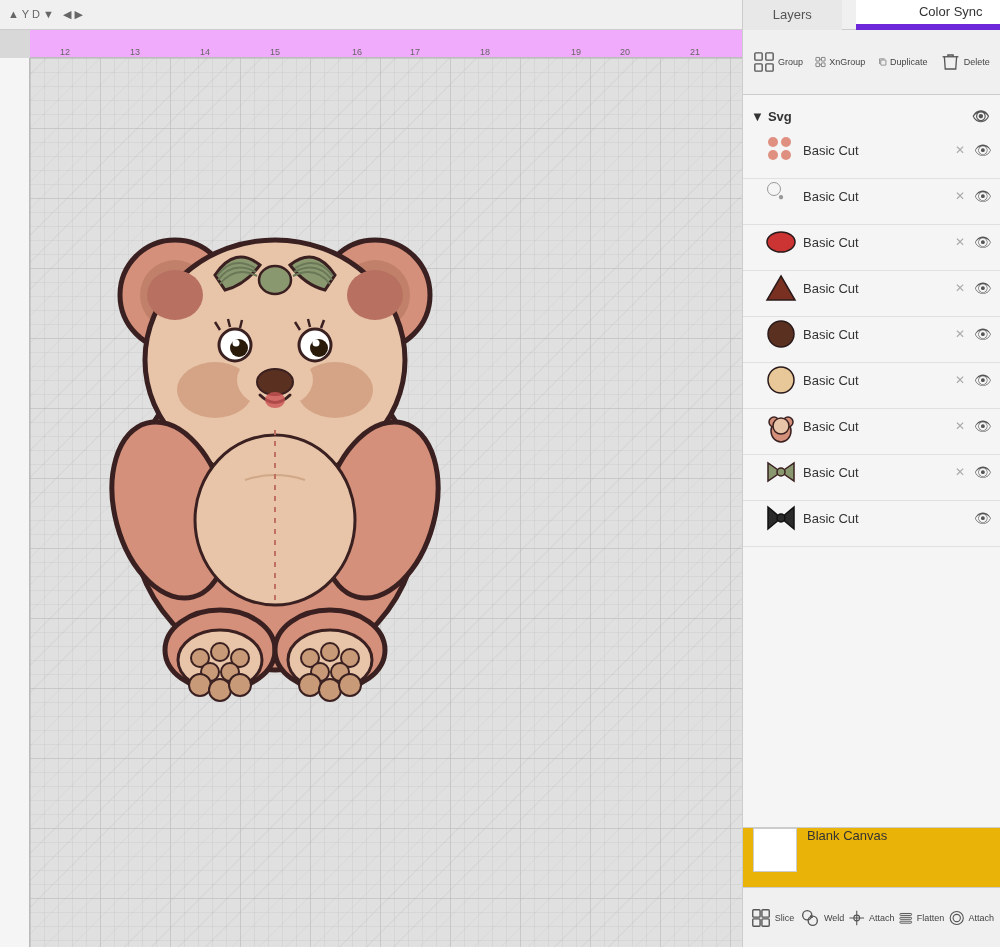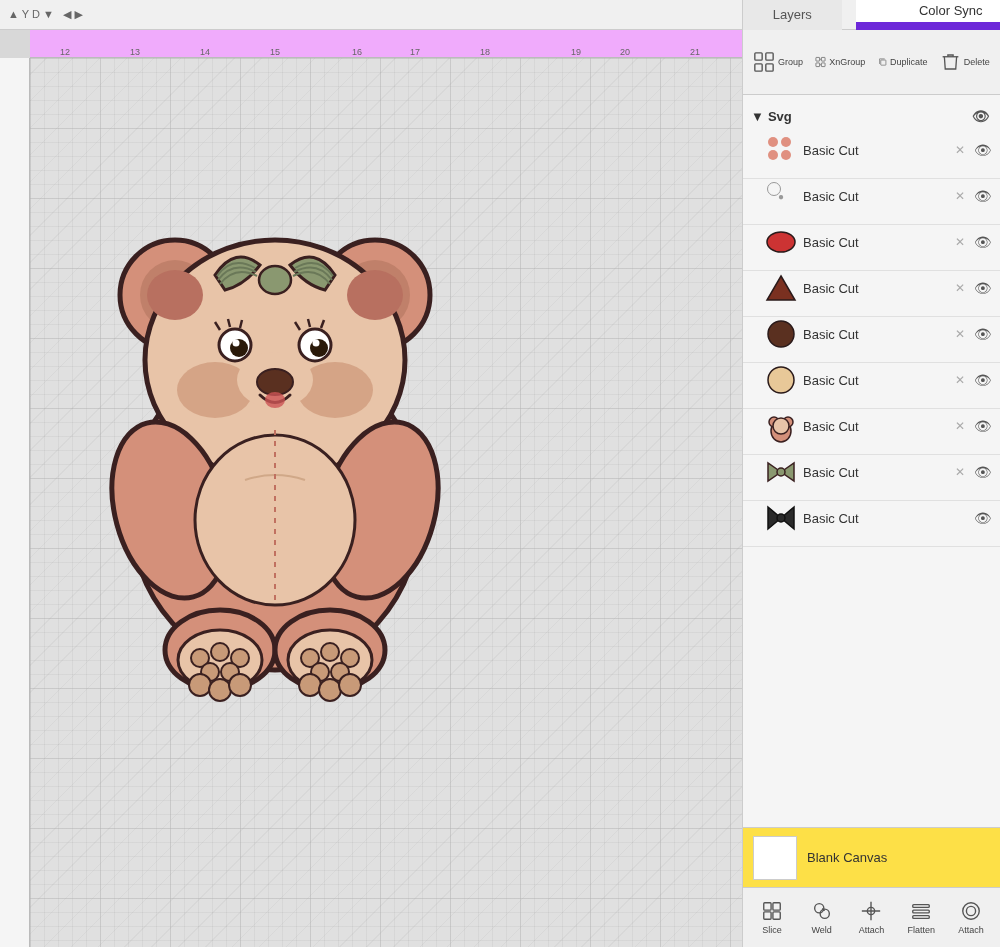--- a/index.html
+++ b/index.html
@@ -34,21 +34,21 @@
       align-items: center;
       justify-content: center;
       font-size: 13px;
       font-weight: 500;
       cursor: pointer;
       border: none;
       background: transparent;
     }
     .tab-btn.active {
       background: #fff;
-      border-bottom: 8px solid #6d28d9;
+      border-bottom: 6px solid #6d28d9;
       color: #333;
       padding-left: 46px;
     }
     .tab-btn.inactive {
       background: #e8e8e8;
       color: #555;
     }
 
     
     #main {
@@ -233,24 +233,24 @@
       border: 1px solid #999;
       background: transparent;
       flex-shrink: 0;
     }
 
     
     #blank-canvas-row {
       height: 60px;
       border-top: 1px solid #ccc;
       display: flex;
-      align-items: center;
+      align-items: flex-start;
       padding: 0 10px;
       gap: 10px;
-      background: #fde047;
+      background: #eab308;
     }
     .blank-canvas-thumb {
       width: 44px;
       height: 44px;
       background: white;
       border: 1px solid #ccc;
     }
     .blank-canvas-label {
       font-size: 13px;
       color: #333;
@@ -261,21 +261,20 @@
       height: 60px;
       background: #f0f0f0;
       border-top: 1px solid #ccc;
       display: flex;
       align-items: center;
       justify-content: space-around;
       padding: 0 4px;
     }
     .bottom-btn {
       display: flex;
-      flex-direction: column;
       align-items: center;
       justify-content: center;
       font-size: 9px;
       color: #444;
       gap: 3px;
       cursor: pointer;
       width: 46px;
     }
     .bottom-btn svg {
       width: 22px;

